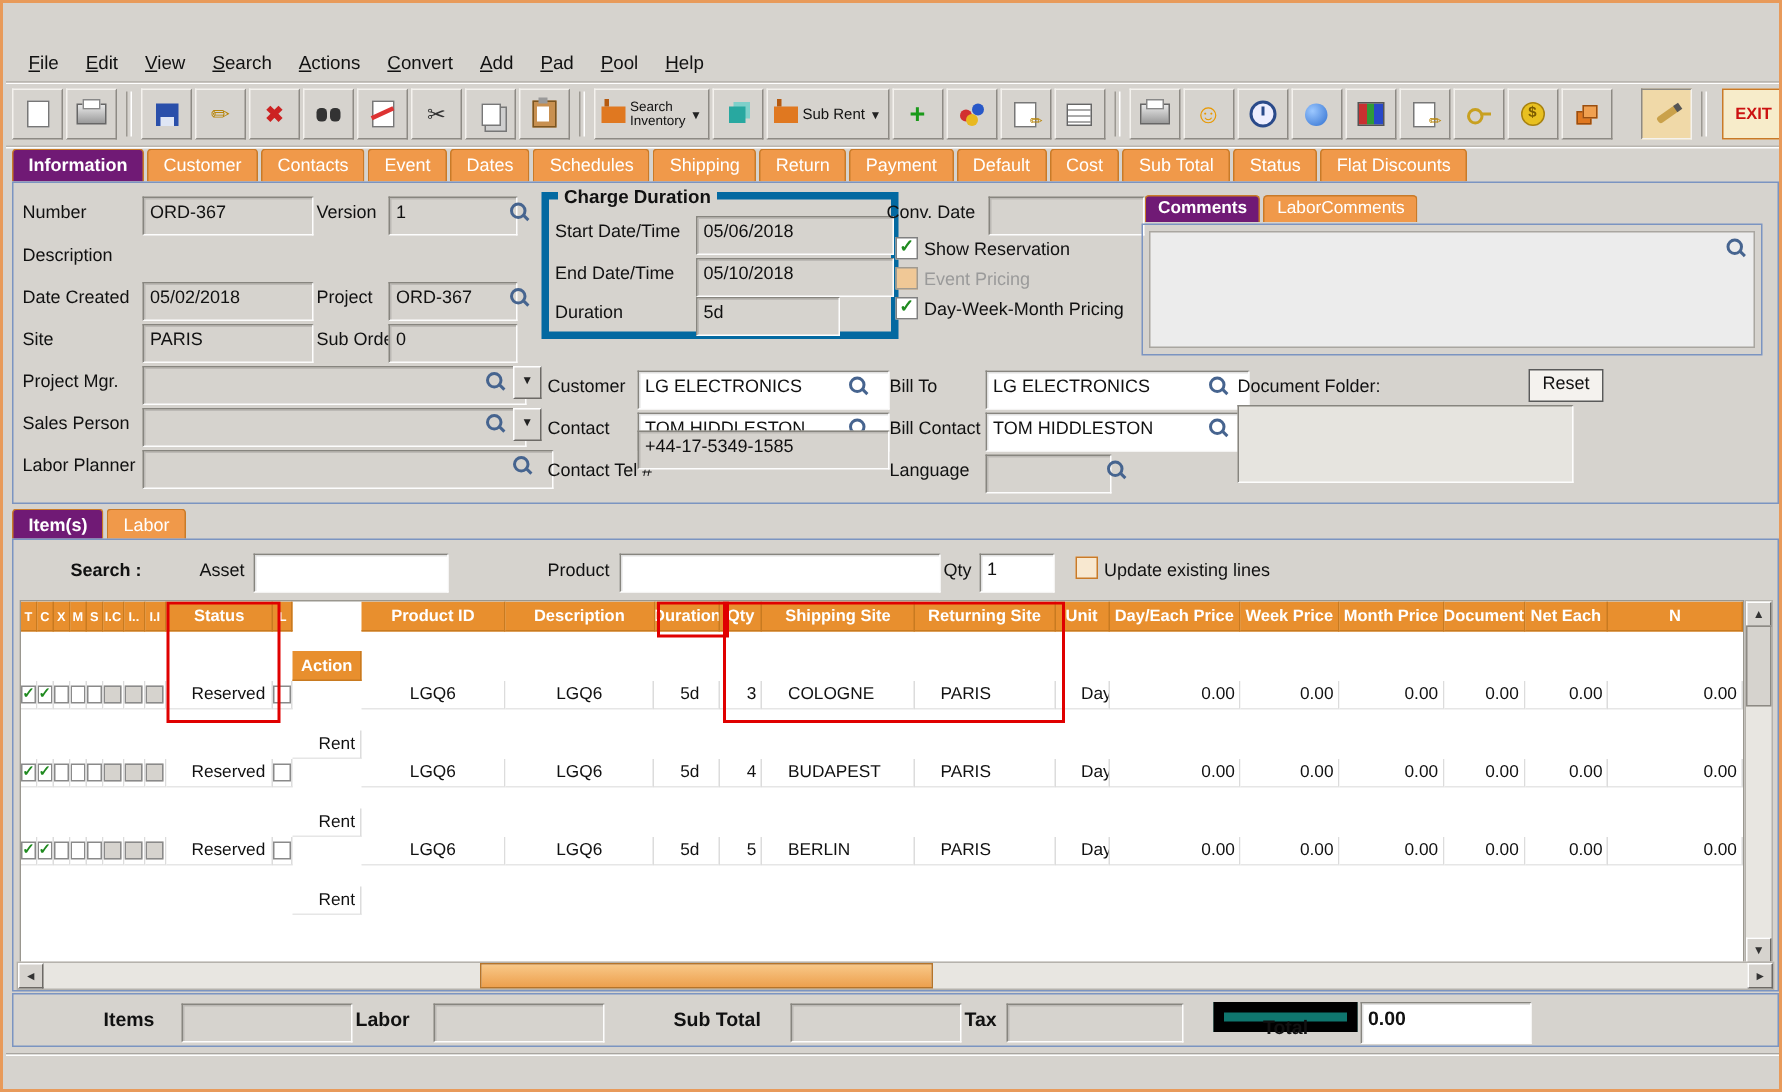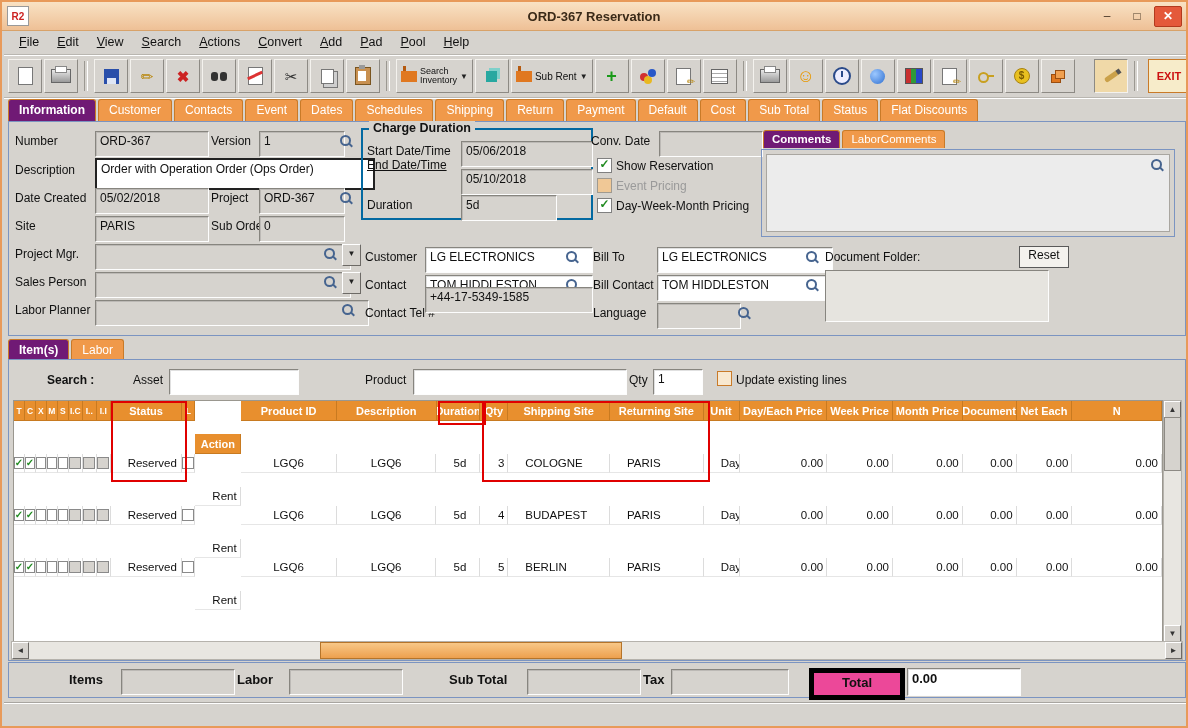--- a/index.html
+++ b/index.html
@@ -74,21 +74,21 @@
   .lbl{position:absolute;font-size:12px;white-space:nowrap;}
   .fld{position:absolute;background:#d6d3ce;border:1px solid;border-color:#87857f #fdfdfd #fdfdfd #87857f;box-shadow:inset 1px 1px 0 rgba(0,0,0,0.12);padding:2px 4px;font-size:12px;overflow:hidden;white-space:nowrap;height:20px;}
   .fld.white{background:#fff;}
   .fld.dark{border:2px solid #222;box-shadow:none;background:#fff;height:24px;}
   .mag{position:absolute;width:14px;height:14px;}
   .mag::before{content:"";position:absolute;left:1px;top:1px;width:7px;height:7px;border:2px solid #46648f;border-radius:50%;}
   .mag::after{content:"";position:absolute;left:9px;top:10px;width:5px;height:2px;background:#46648f;transform:rotate(45deg);}
   .ddbtn{position:absolute;width:17px;height:20px;background:#d6d3ce;border:1px solid;border-color:#fff #6d6a66 #6d6a66 #fff;font-size:8px;text-align:center;line-height:18px;color:#222;}
   .fcb{position:absolute;width:13px;height:13px;background:#fff;border:1px solid #808080;font-size:12px;line-height:11px;text-align:center;color:#1f8a1f;font-weight:bold;}
   .fcb.dis{background:#f0c896;border-color:#a09a90;}
-  .groupbox{position:absolute;border:2px solid #0369a1;}
+  .groupbox{position:absolute;border:5px solid #0369a1;}
   .gtitle{position:absolute;top:-9px;left:6px;background:#d6d3ce;padding:0 4px;font-weight:bold;font-size:12.5px;}
   .btn{position:absolute;background:#f4f2ee;border:1px solid #5a5a5a;text-align:center;font-size:12px;line-height:17px;}
   
   .tbl{position:absolute;background:#fff;border:1px solid #9a978f;overflow:hidden;}
   .thead,.trow{display:flex;}
   .hc{background:#e88f2e;color:#fff;font-weight:bold;font-size:11px;height:20px;border-right:1px solid #c87a20;border-bottom:1px solid #c87a20;display:flex;align-items:center;justify-content:center;box-sizing:border-box;overflow:hidden;white-space:nowrap;}
   .hc.tiny{font-size:8.5px;}
   .tc{height:19px;border-right:1px solid #dcdcdc;border-bottom:1px solid #e6e6e6;font-size:11.5px;display:flex;align-items:center;box-sizing:border-box;overflow:hidden;white-space:nowrap;background:#fff;}
   .tc.cen{justify-content:center;} .tc.right{justify-content:flex-end;padding-right:3px;} .tc.left{padding-left:17px;}
   .tc.ck{justify-content:center;}
@@ -100,31 +100,20 @@
   .sb{position:absolute;background:#e8e6e1;border:1px solid #b5b2ac;}
   .sbarr{position:absolute;background:#d6d3ce;border:1px solid;border-color:#fff #6d6a66 #6d6a66 #fff;font-size:8px;display:flex;align-items:center;justify-content:center;color:#333;}
   .sbthumb{position:absolute;background:linear-gradient(#f8c888,#eda04e);border:1px solid #b5742a;}
   .sbthumb.gray{background:#d6d3ce;border-color:#8d8a84;}
 </style>
 </head>
 <body>
 
 <div id="window">
 
-  <div class="titlebar">
-    <div class="appicon">
-        <span>R2</span>
-      </div>
-    <div class="wtitle">ORD-367 Reservation</div>
-    <div class="winbtns">
-      <div class="wbtn">–</div>
-      <div class="wbtn">□</div>
-      <div class="wbtn close">✕</div>
-    </div>
-  </div>
 
   <div class="menubar">
     <span class="mi">File</span>
     <span class="mi">Edit</span>
     <span class="mi">View</span>
     <span class="mi">Search</span>
     <span class="mi">Actions</span>
     <span class="mi">Convert</span>
     <span class="mi">Add</span>
     <span class="mi">Pad</span>
@@ -245,21 +234,20 @@
 
   <div class="panel" style="left:6px;top:119px;width:1176px;height:213px;">
 
     <div class="lbl" style="left:6px;top:12px;">Number</div>
     <div class="fld" style="left:86px;top:9px;width:104px;">ORD-367</div>
     <div class="lbl" style="left:202px;top:12px;">Version</div>
     <div class="fld" style="left:250px;top:9px;width:76px;">1</div>
     <span class="mag" style="left:330px;top:12px;"></span>
 
     <div class="lbl" style="left:6px;top:41px;">Description</div>
-    <div class="fld dark" style="left:86px;top:36px;width:268px;">Order with Operation Order (Ops Order)</div>
 
     <div class="lbl" style="left:6px;top:69px;">Date Created</div>
     <div class="fld" style="left:86px;top:66px;width:104px;">05/02/2018</div>
     <div class="lbl" style="left:202px;top:69px;">Project</div>
     <div class="fld" style="left:250px;top:66px;width:76px;">ORD-367</div>
     <span class="mag" style="left:330px;top:69px;"></span>
 
     <div class="lbl" style="left:6px;top:97px;">Site</div>
     <div class="fld" style="left:86px;top:94px;width:104px;">PARIS</div>
     <div class="lbl" style="left:202px;top:97px;">Sub Orders</div>
@@ -276,21 +264,21 @@
     <div class="ddbtn" style="left:333px;top:150px;">▼</div>
 
     <div class="lbl" style="left:6px;top:181px;">Labor Planner</div>
     <div class="fld" style="left:86px;top:178px;width:264px;"></div>
     <span class="mag" style="left:332px;top:181px;"></span>
 
     <div class="groupbox" style="left:352px;top:6px;width:228px;height:88px;">
       <div class="gtitle">Charge Duration</div>
       <div class="lbl" style="left:4px;top:14px;">Start Date/Time</div>
       <div class="fld" style="left:98px;top:11px;width:122px;">05/06/2018</div>
-      <div class="lbl" style="left:4px;top:28px;text-decoration:underline;">End Date/Time</div>
+      <div class="lbl" style="left:4px;top:42px;">End Date/Time</div>
       <div class="fld" style="left:98px;top:39px;width:122px;">05/10/2018</div>
       <div class="lbl" style="left:4px;top:68px;">Duration</div>
       <div class="fld" style="left:98px;top:65px;width:86px;">5d</div>
     </div>
 
     <div class="lbl" style="left:356px;top:128px;">Customer</div>
     <div class="fld white" style="left:416px;top:125px;width:158px;">LG ELECTRONICS</div>
     <span class="mag" style="left:556px;top:128px;"></span>
     <div class="lbl" style="left:356px;top:156px;">Contact</div>
     <div class="fld white" style="left:416px;top:153px;width:158px;">TOM HIDDLESTON</div>
@@ -531,18 +519,18 @@
 
   <div class="panel" style="left:6px;top:660px;width:1176px;height:34px;">
     <div class="lbl" style="left:60px;top:9px;font-weight:bold;font-size:13px;">Items</div>
     <div class="fld" style="left:112px;top:6px;width:104px;"></div>
     <div class="lbl" style="left:228px;top:9px;font-weight:bold;font-size:13px;">Labor</div>
     <div class="fld" style="left:280px;top:6px;width:104px;"></div>
     <div class="lbl" style="left:440px;top:9px;font-weight:bold;font-size:13px;">Sub Total</div>
     <div class="fld" style="left:518px;top:6px;width:104px;"></div>
     <div class="lbl" style="left:634px;top:9px;font-weight:bold;font-size:13px;">Tax</div>
     <div class="fld" style="left:662px;top:6px;width:108px;"></div>
-    <div class="abs" style="left:800px;top:5px;width:96px;height:32px;background:#ec4899;border:5px solid #000000;font-weight:bold;font-size:13px;text-align:center;line-height:20px;">Total</div>
+    <div class="abs" style="left:800px;top:5px;width:96px;height:20px;background:#0f766e;border:7px solid #000000;font-weight:bold;font-size:13px;text-align:center;line-height:20px;">Total</div>
     <div class="fld white" style="left:898px;top:5px;width:104px;height:22px;font-weight:bold;font-size:13px;">0.00</div>
   </div>
 
   <div class="abs" style="left:2px;top:700px;width:1182px;height:2px;border-top:1px solid #a8a5a0;border-bottom:1px solid #fff;"></div>
 </div>
 
 </body></html>

